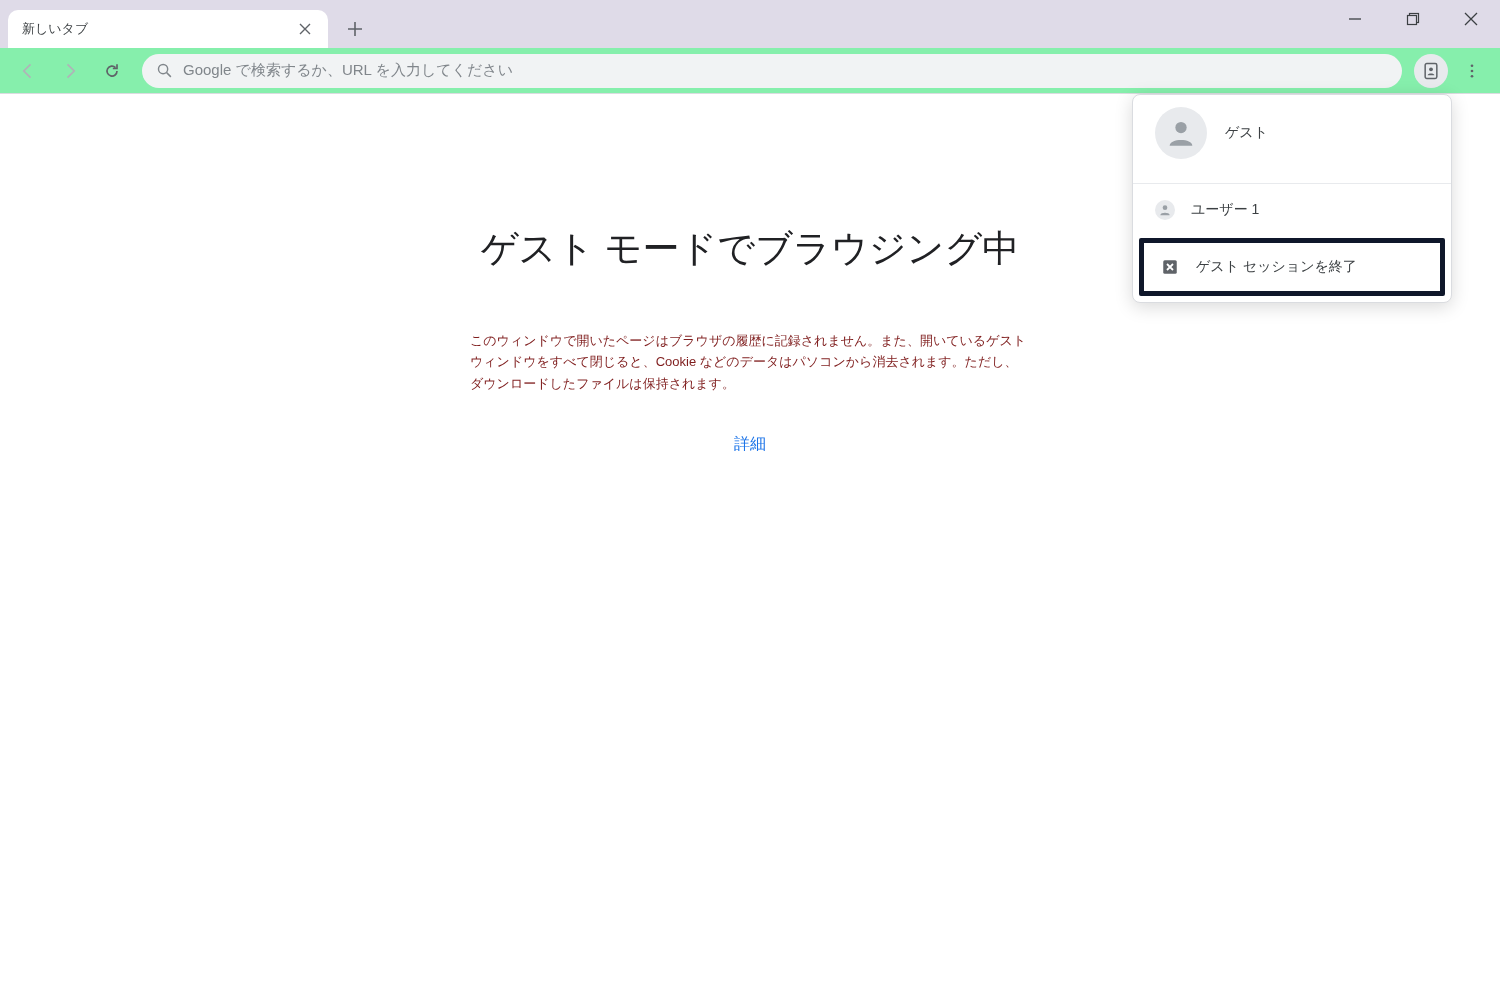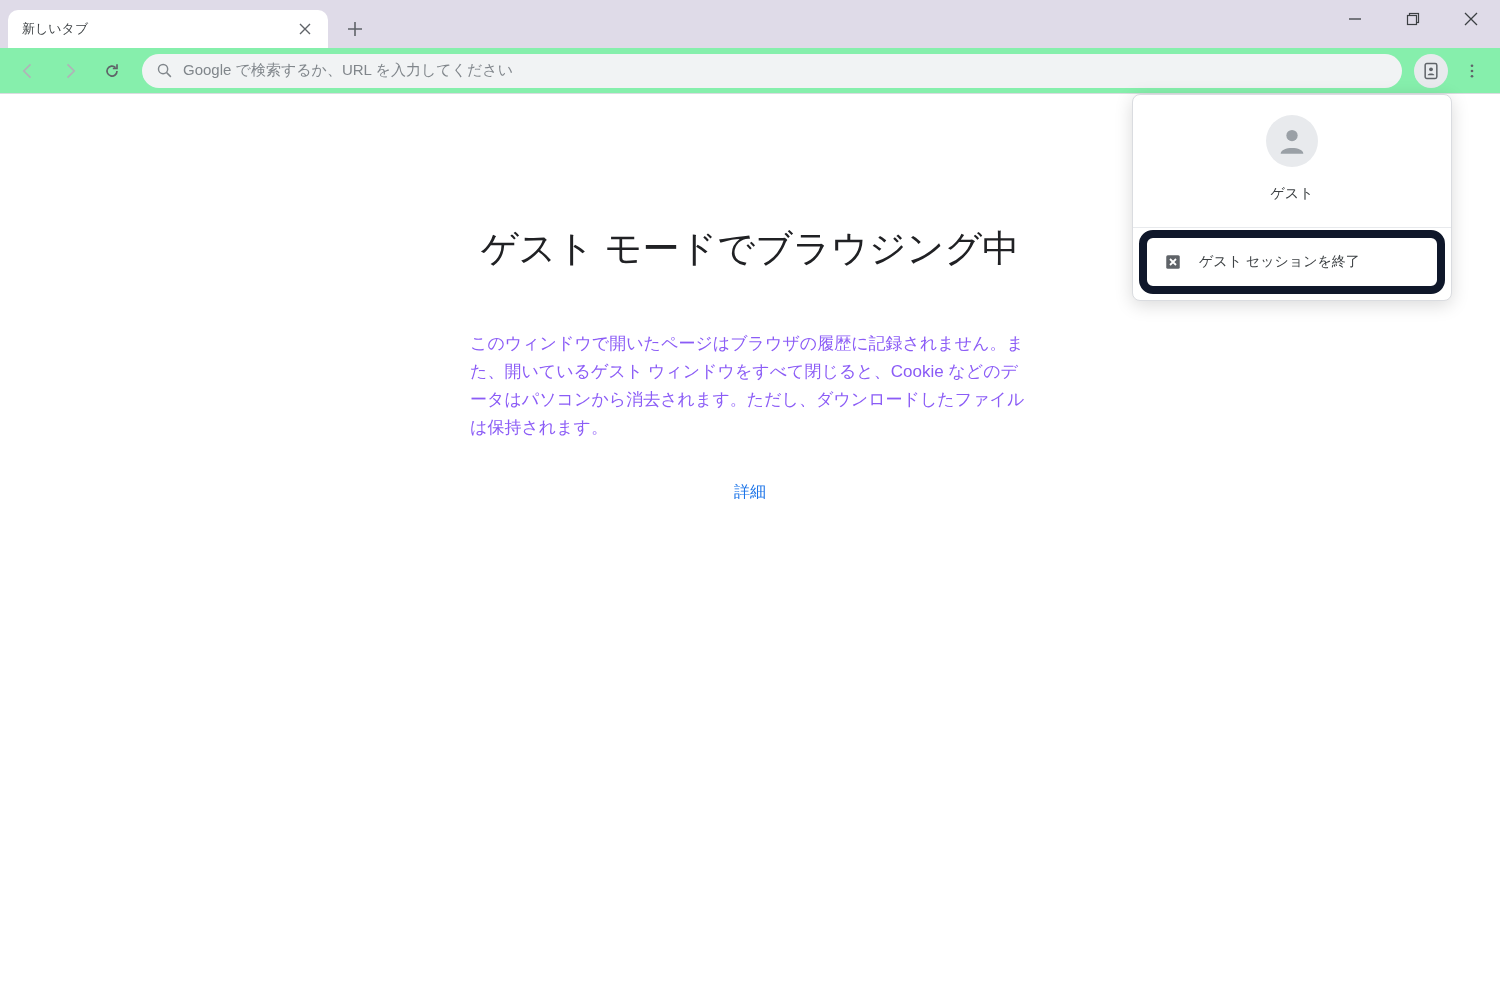--- a/index.html
+++ b/index.html
@@ -117,23 +117,23 @@
   }
   .heading {
     font-size: 37px;
     color: #202124;
     font-weight: 400;
     letter-spacing: 0px;
   }
   .description {
     margin-top: 56px;
     width: 560px;
-    font-size: 17px;
+    font-size: 13px;
     line-height: 1.65;
-    color: #8b5cf6;
+    color: #7f1d1d;
     text-align: left;
   }
   .learn-more {
     margin-top: 40px;
     color: #1a73e8;
     font-size: 16px;
     cursor: pointer;
   }
 
   
@@ -145,22 +145,21 @@
     background: #fff;
     border: 1px solid #dadce0;
     border-radius: 8px;
     box-shadow: 0 4px 18px rgba(0,0,0,0.15);
     overflow: hidden;
   }
   .popup-header {
     display: flex;
     align-items: center;
     gap: 18px;
-    padding: 20px 22px 24px 22px;
-    flex-direction: column;
+    padding: 12px 22px 24px 22px;
   }
   .avatar-circle {
     width: 52px; height: 52px;
     border-radius: 50%;
     background: #e8eaed;
     display: flex; align-items: center; justify-content: center;
   }
   .avatar-circle svg { fill: #9aa0a6; }
   .popup-header .guest-label {
     font-size: 14px;
@@ -180,23 +179,23 @@
     width: 20px; height: 20px; border-radius: 50%;
     background: #e8eaed;
     display: flex; align-items: center; justify-content: center;
   }
   .popup-item .small-avatar svg { fill: #9aa0a6; width: 14px; height: 14px; }
   .popup-item .exit-icon {
     width: 20px; height: 20px;
     display: flex; align-items: center; justify-content: center;
   }
   .popup-highlight {
-    border: 8px solid #0f172a;
+    border: 5px solid #0f172a;
     margin: 2px 6px 6px 6px;
-    border-radius: 14px;
+    border-radius: 2px;
   }
   .popup-highlight .popup-item { padding: 14px 16px; }
 
   svg { display: block; }
 </style>
 </head>
 <body>
 
 <div class="titlebar">
   <div class="tab">
@@ -286,20 +285,29 @@
     <div class="avatar-circle">
       <svg width="34" height="34" viewBox="0 0 24 24">
           <circle cx="12" cy="8.2" r="4" fill="#9aa0a6"></circle>
           <path d="M4 21 C4 15.5 20 15.5 20 21 Z" fill="#9aa0a6"></path>
         </svg>
     </div>
     <span class="guest-label">ゲスト</span>
   </div>
   <div class="popup-divider"></div>
 
+  <div class="popup-item">
+    <span class="small-avatar">
+      <svg viewBox="0 0 24 24">
+          <circle cx="12" cy="8" r="4"></circle>
+          <path d="M4 21 C4 15.5 20 15.5 20 21 Z"></path>
+        </svg>
+    </span>
+    <span>ユーザー 1</span>
+  </div>
 
   <div class="popup-highlight">
     <div class="popup-item">
       <span class="exit-icon">
         <svg width="18" height="18" viewBox="0 0 24 24">
             <rect x="3" y="3" width="18" height="18" rx="2" fill="#5f6368"></rect>
             <path d="M8 8 L16 16 M16 8 L8 16" stroke="#fff" stroke-width="2.4"></path>
           </svg>
       </span>
       <span>ゲスト セッションを終了</span>

